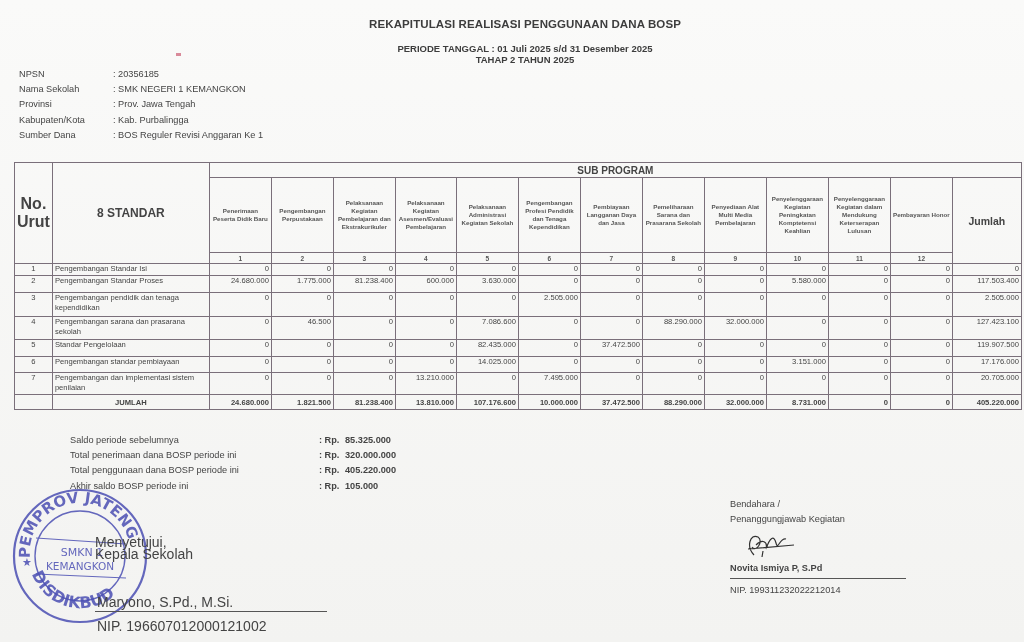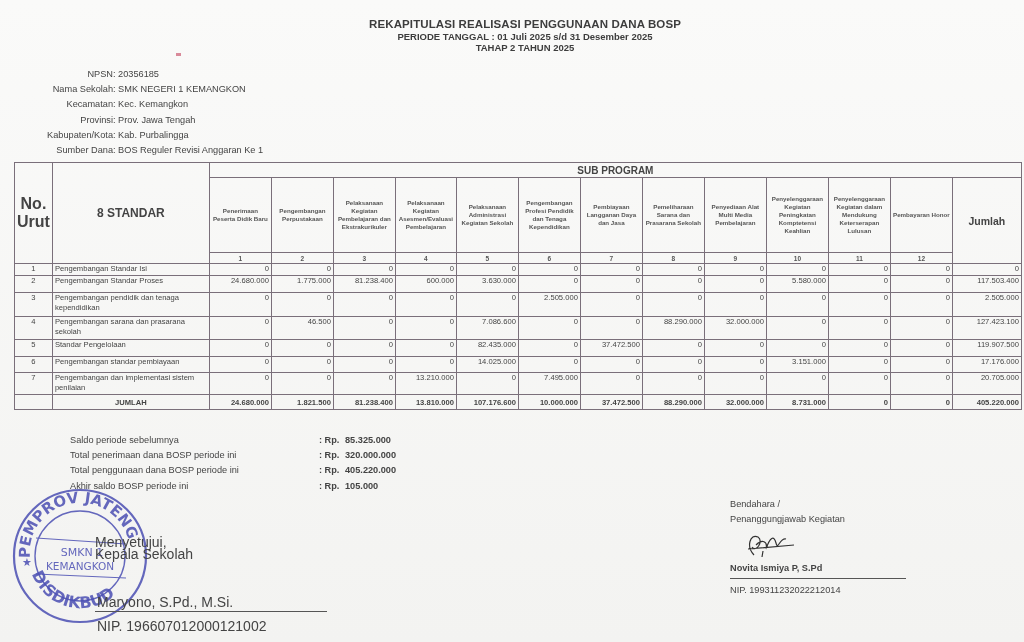--- a/index.html
+++ b/index.html
@@ -6,26 +6,26 @@
   body {
     width:1024px; height:642px; overflow:hidden;
     background:#f6f6f4;
     font-family:"Liberation Sans", sans-serif;
     color:#3a3a3a;
     position:relative;
   }
   .page { position:absolute; left:0; top:0; width:1024px; height:642px; background:linear-gradient(180deg,#fafaf9 0%,#f3f3f1 100%); }
   .title-block { position:absolute; left:300px; top:17px; width:450px; text-align:center; font-weight:bold; color:#3d3d3d; }
   .title-block .t1 { font-size:11.5px; line-height:14px; letter-spacing:0.1px; }
-  .title-block .t2 { font-size:9.5px; line-height:11px; }
+  .title-block .t2 { font-size:9.5px; line-height:11px;margin-top:12px; }
   .title-block .t3 { font-size:9.5px; line-height:11px; }
   .red-mark { position:absolute; left:176px; top:53px; width:5px; height:3px; background:#d98a9a; }
 
   .info { position:absolute; left:19px; top:66px; font-size:9.2px; color:#444; }
-  .info .row { display:flex; height:15.3px; align-items:center;text-align:right; }
+  .info .row { display:flex; height:15.3px; align-items:center; }
   .info .lbl { width:94px; }
   .info .val { }
 
   table.main {
     position:absolute; left:14px; top:162px;
     border-collapse:collapse; table-layout:fixed;
     font-size:7.6px; color:#444;
   }
   table.main td, table.main th {
     border:1px solid #7a6f7a; padding:0 2px; overflow:hidden;
@@ -78,24 +78,20 @@
   </div>
 
   <div class="info" id="info">
       <div class="row">
         <span class="lbl">NPSN</span>
         <span class="val">: 20356185</span>
       </div>
       <div class="row">
         <span class="lbl">Nama Sekolah</span>
         <span class="val">: SMK NEGERI 1 KEMANGKON</span>
-      </div>
-      <div class="row">
-        <span class="lbl">Kecamatan</span>
-        <span class="val">: Kec. Kemangkon</span>
       </div>
       <div class="row">
         <span class="lbl">Provinsi</span>
         <span class="val">: Prov. Jawa Tengah</span>
       </div>
       <div class="row">
         <span class="lbl">Kabupaten/Kota</span>
         <span class="val">: Kab. Purbalingga</span>
       </div>
       <div class="row">

